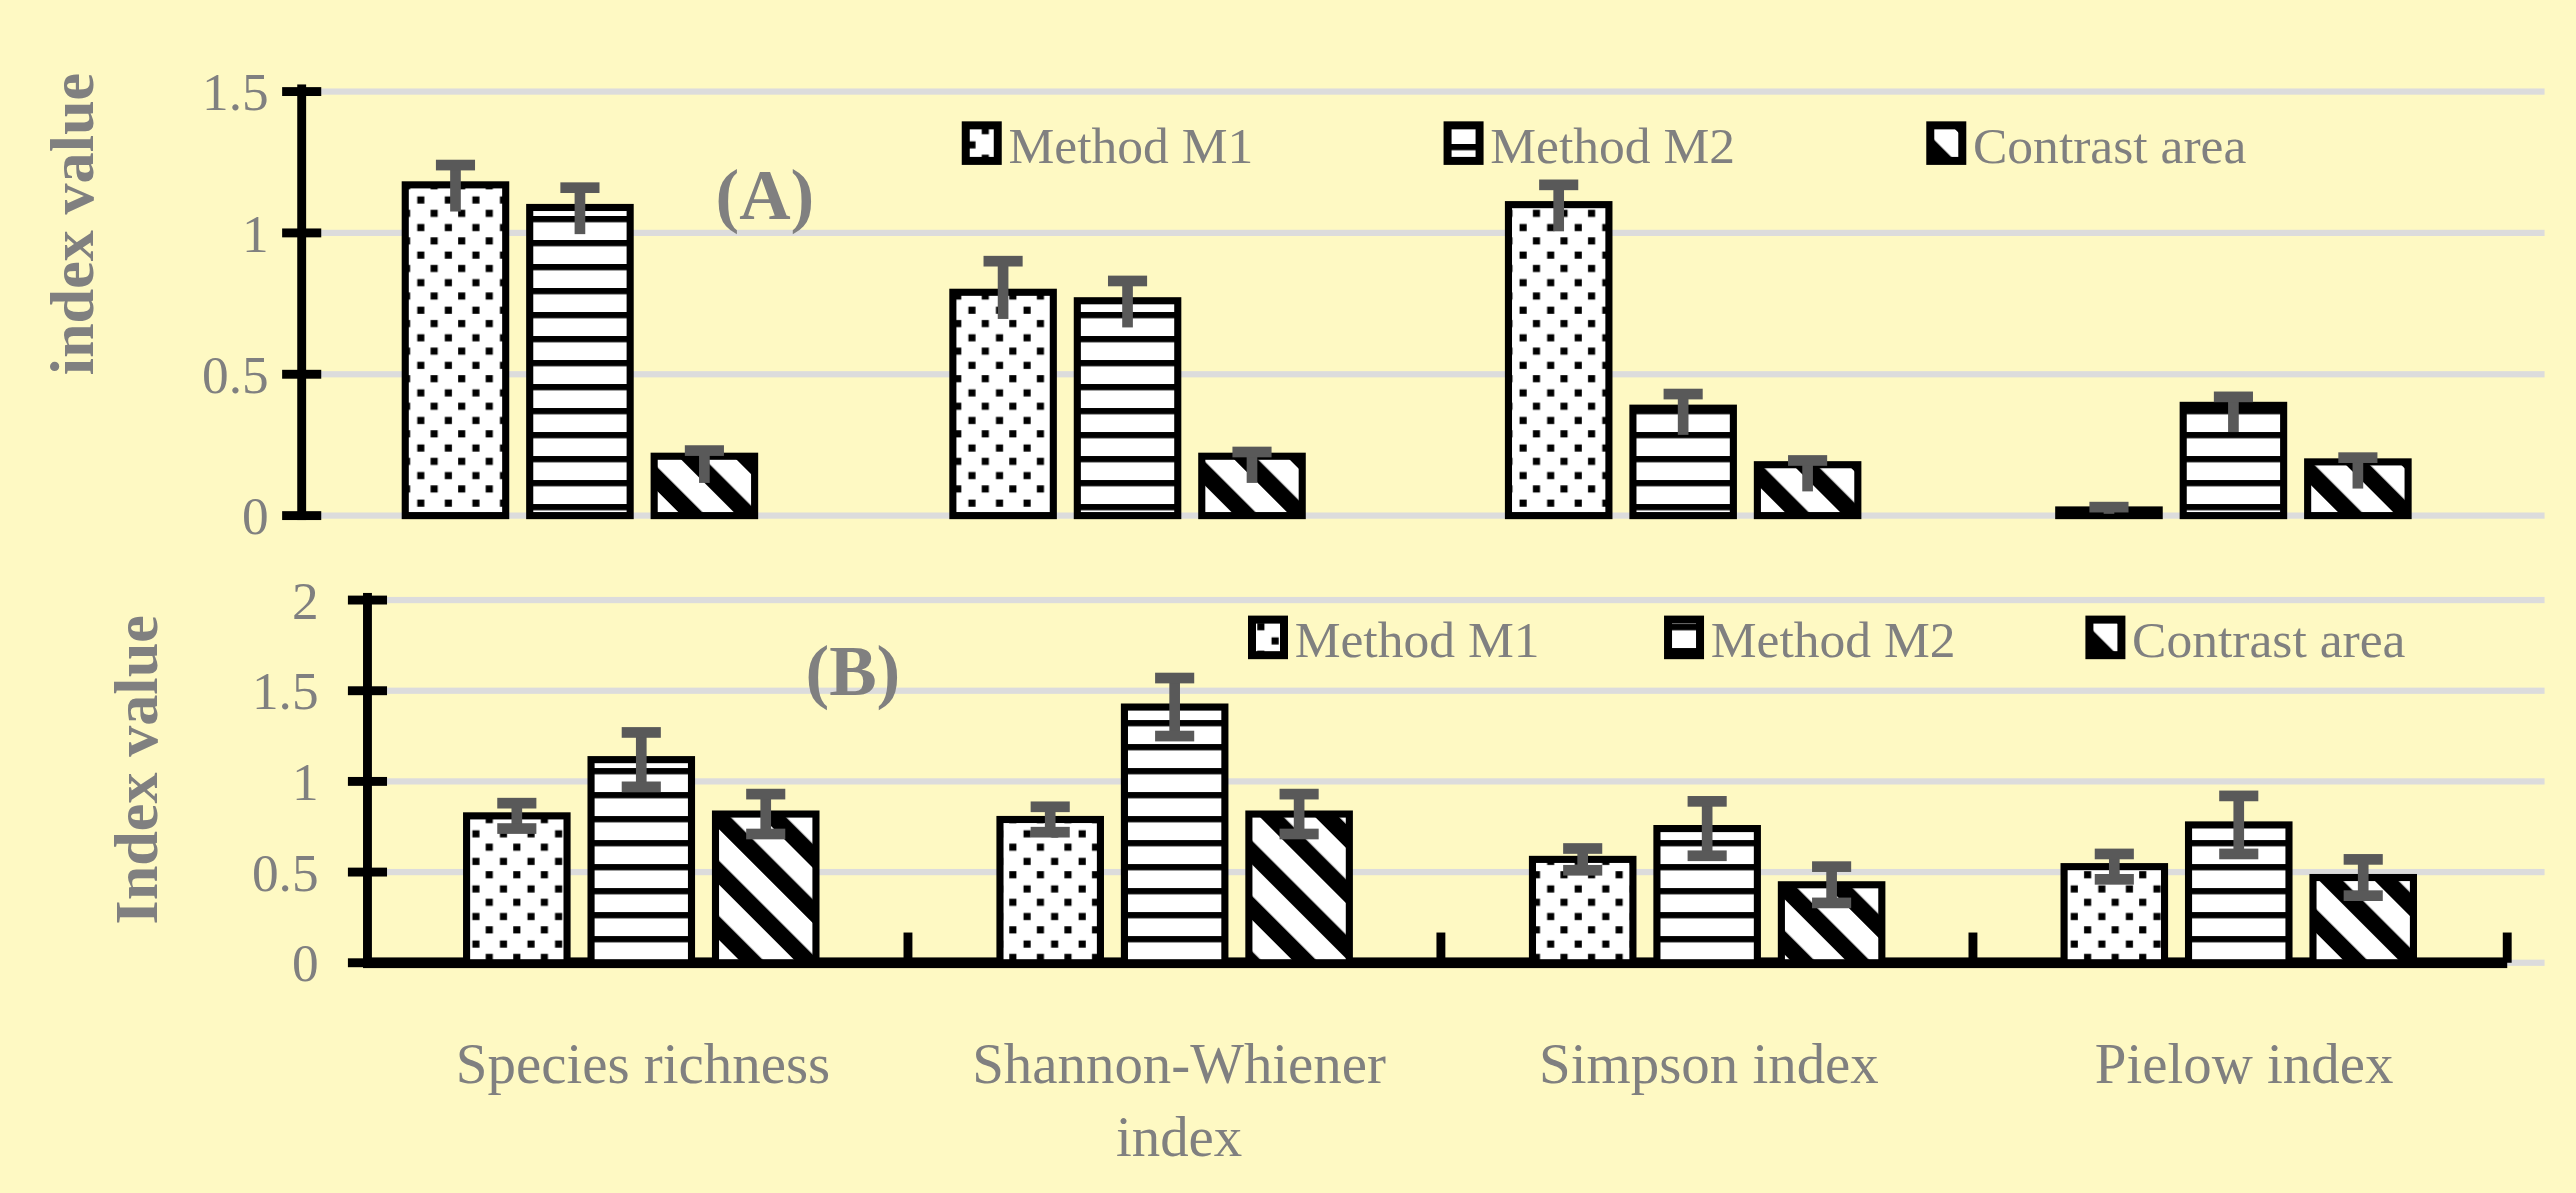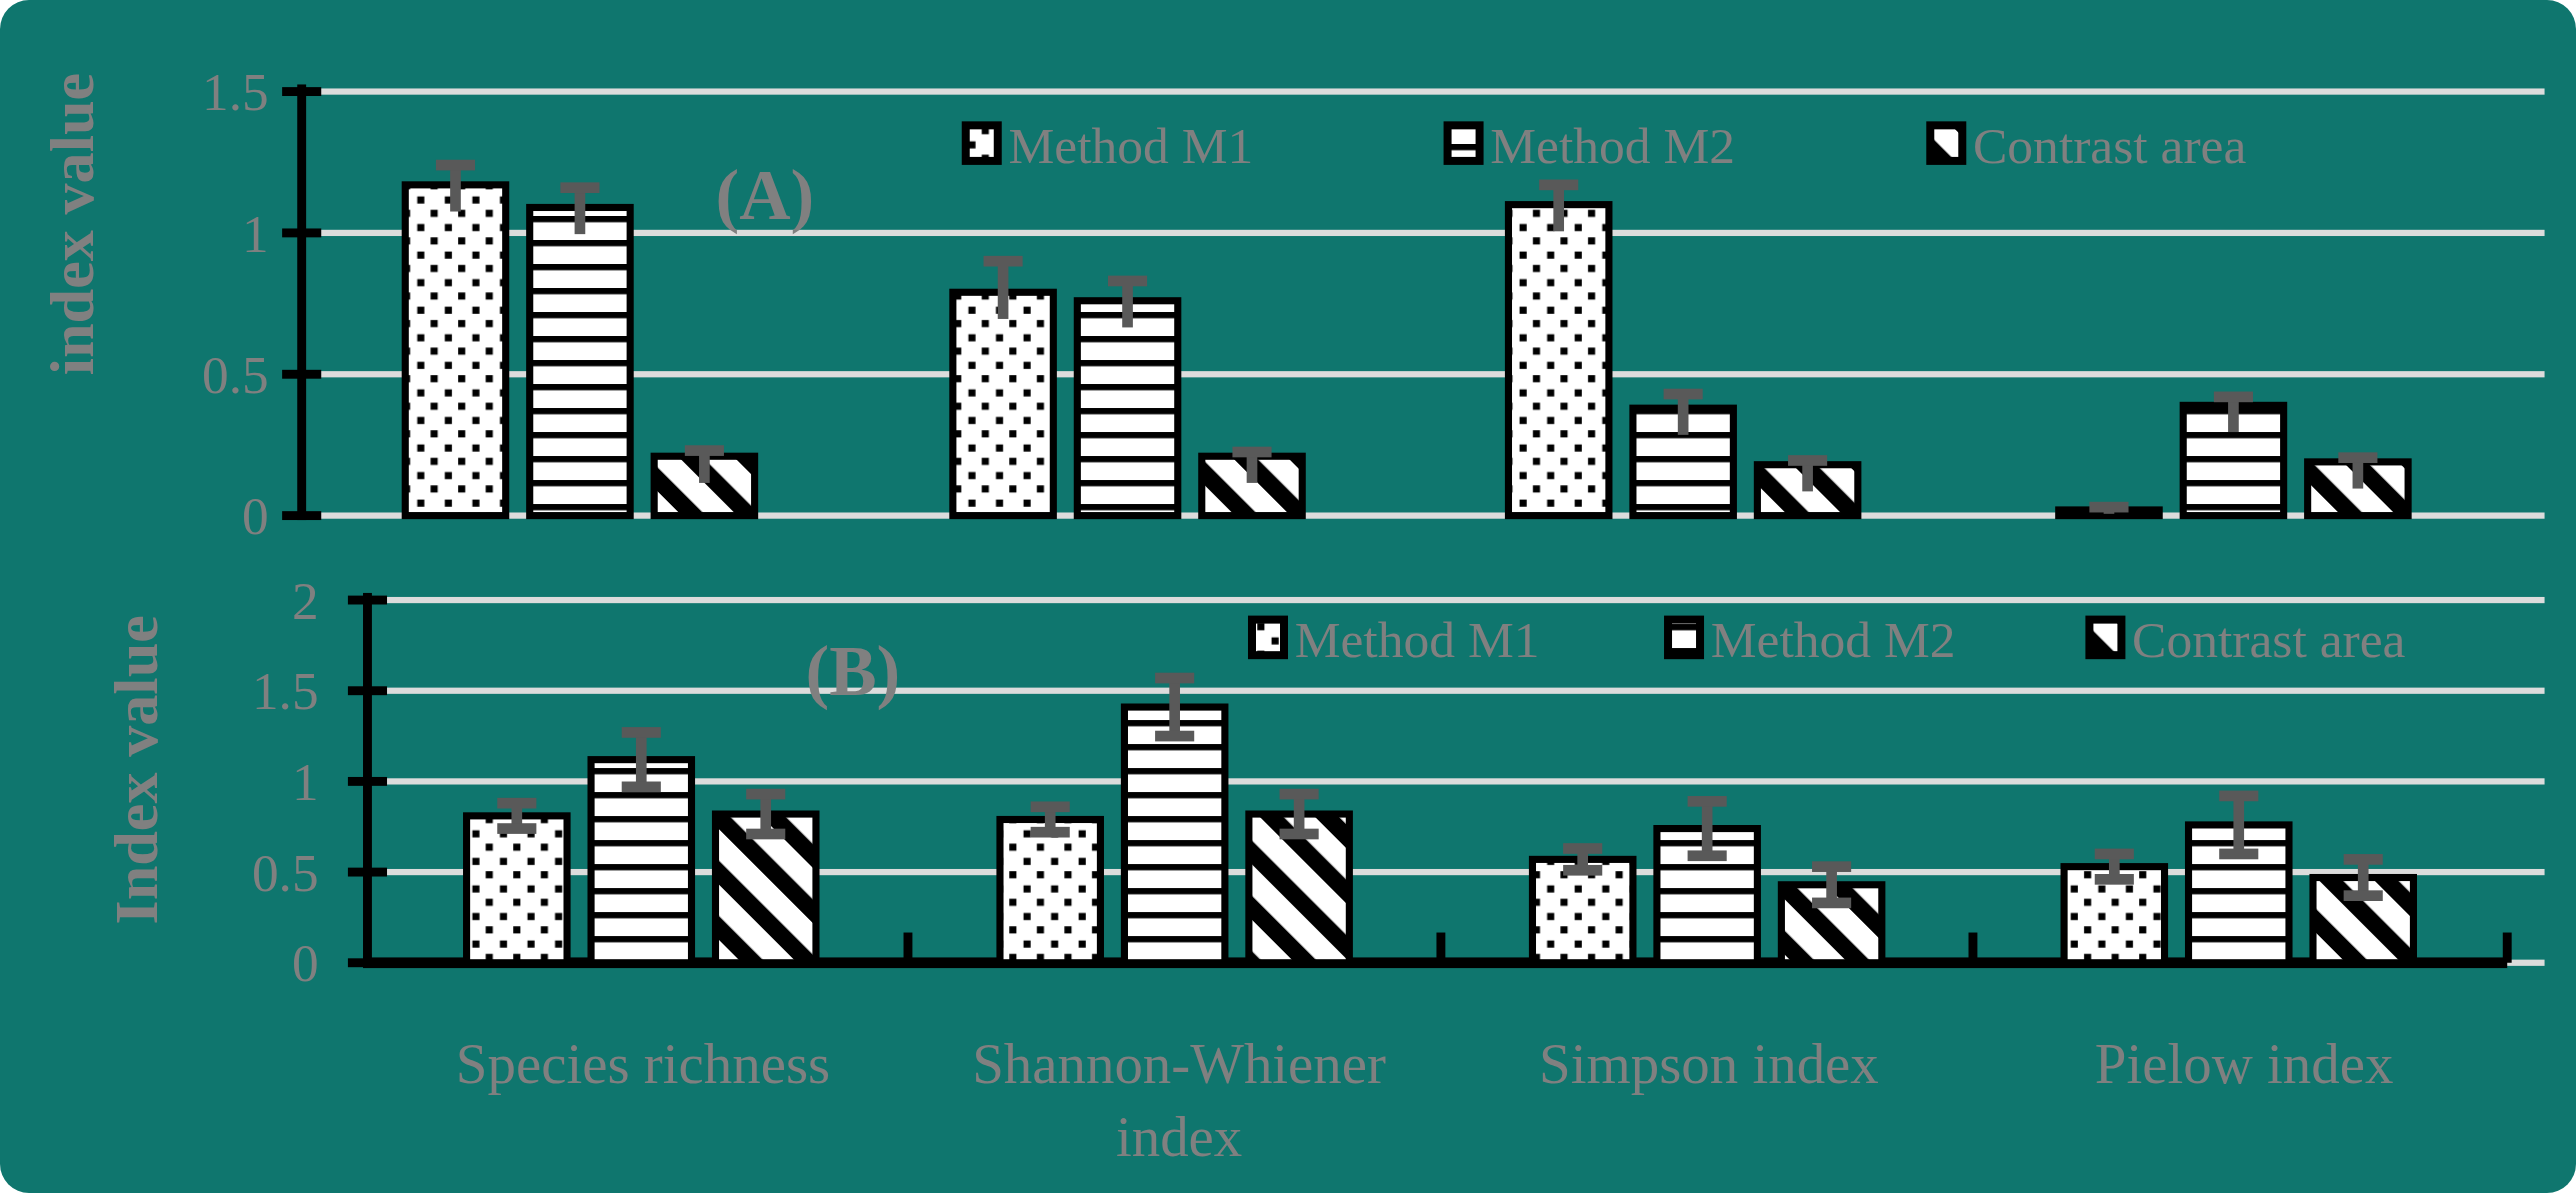--- a/index.html
+++ b/index.html
@@ -1,17 +1,17 @@
 <!DOCTYPE html>
 <html style="font-size:14.2px"><head>
 <meta charset="utf-8">
 <style>
   html,body{margin:0;padding:0;background:#ffffff;}
-  #stage{position:relative;width:2576px;height:1193px;background:#0f766e;overflow:hidden;
-         font-family:"Liberation Serif","DejaVu Serif",serif;border-radius:29px;}
+  #stage{position:relative;width:2576px;height:1193px;background:#fef9c3;overflow:hidden;
+         font-family:"Liberation Serif","DejaVu Serif",serif;}
   svg{display:block}
   svg text{font-family:"Liberation Serif","DejaVu Serif",serif;}
 </style>
 </head>
 <body>
 
 <div id="stage">
   <svg id="chart-svg" width="2576" height="1193" viewBox="0 0 2897 1342">
     <defs>
       <pattern id="pat-dots" width="31" height="31" patternUnits="userSpaceOnUse">

